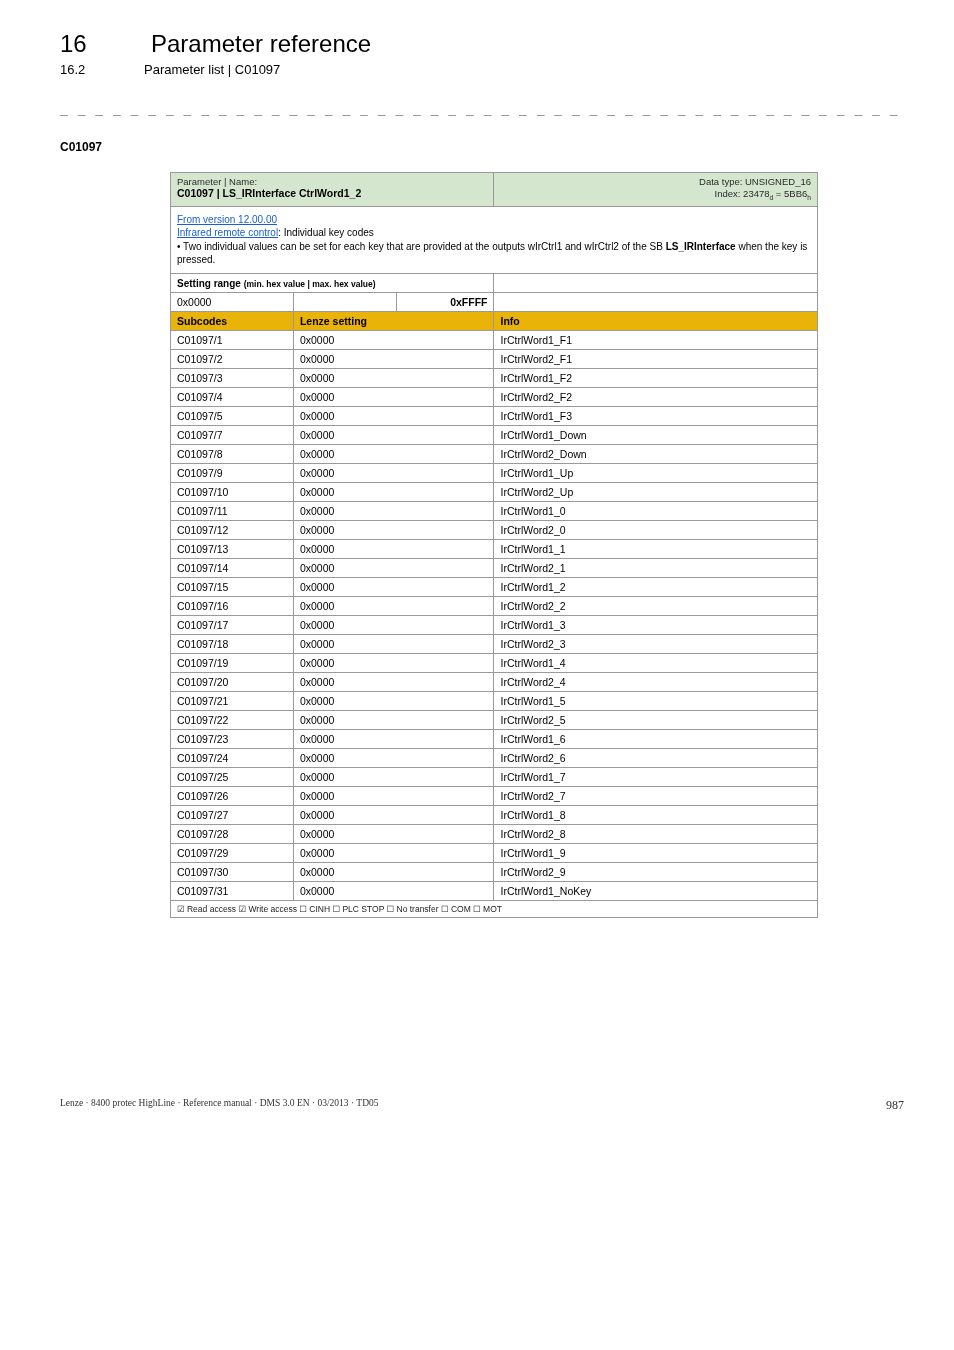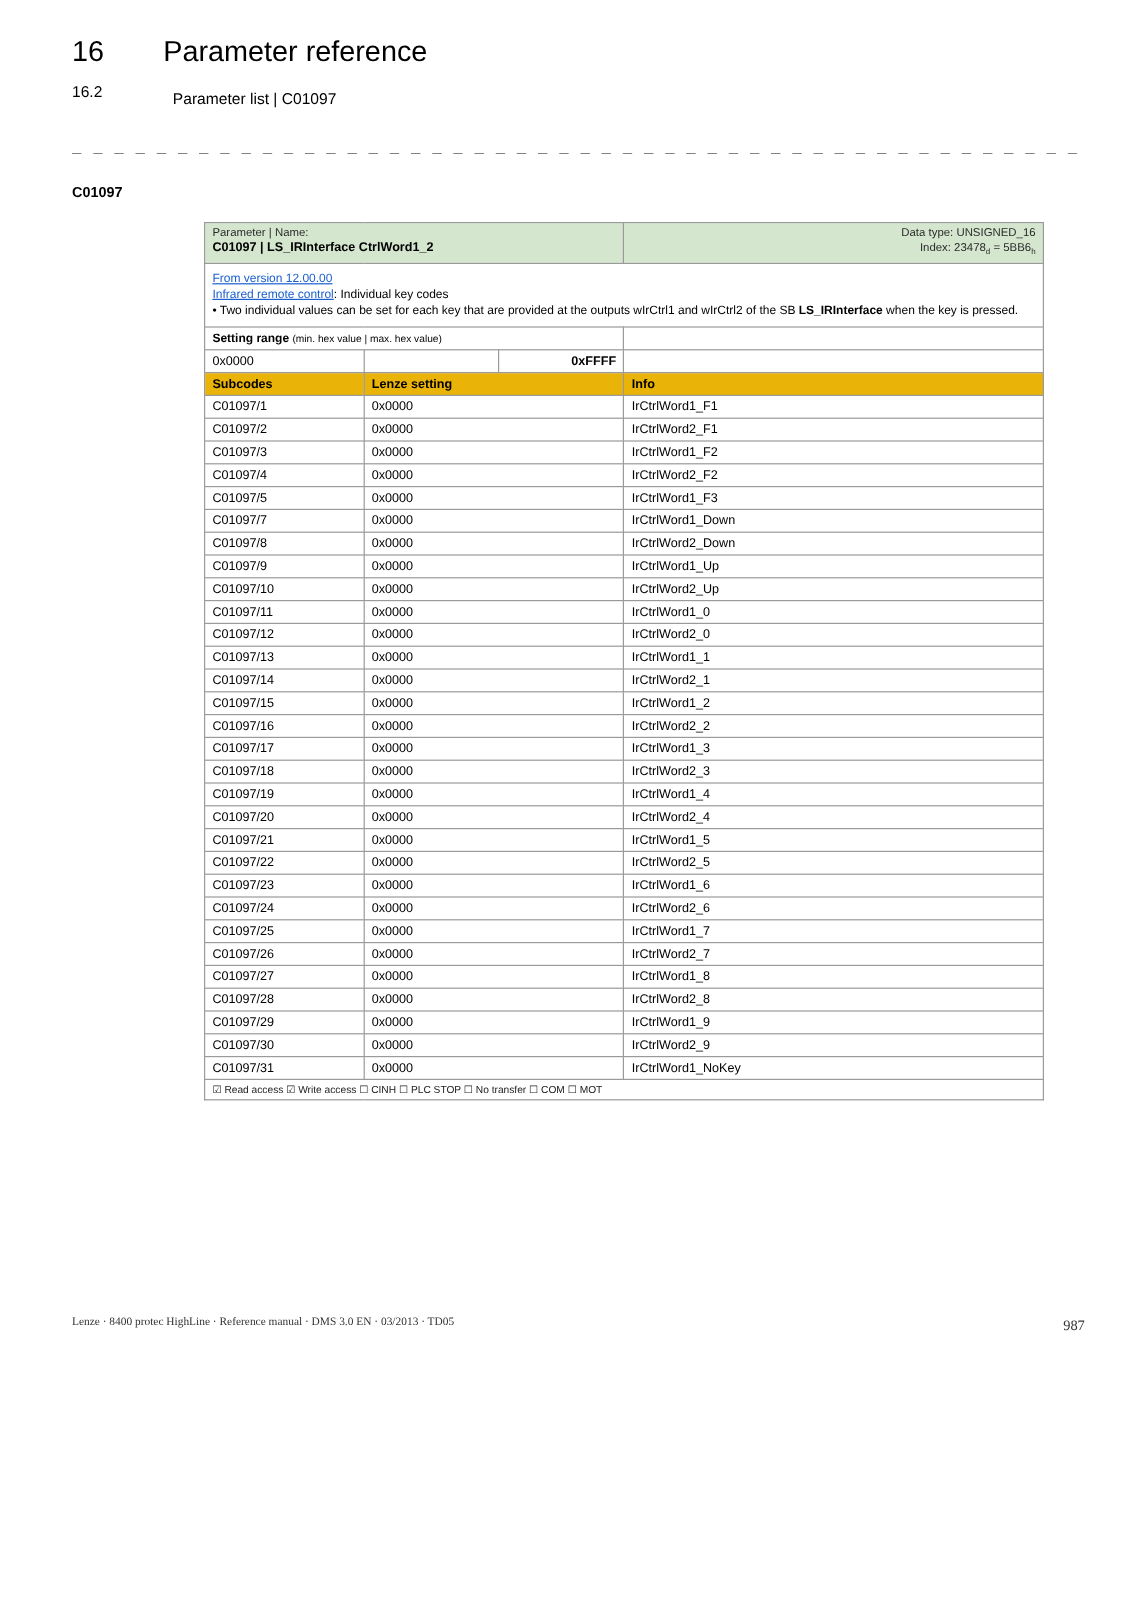--- a/index.html
+++ b/index.html
@@ -11,21 +11,21 @@
     color: #000000;
     width: 954px;
   }
   .page {
     padding: 30px 50px 30px 60px;
     box-sizing: border-box;
   }
   .header-line1 {
     display: flex;
     align-items: baseline;
-    gap: 16px;
+    gap: 31px;
   }
   .chap-num {
     font-size: 24px;
     font-weight: normal;
     min-width: 60px;
   }
   .chap-title {
     font-size: 24px;
     font-weight: normal;
   }
@@ -34,39 +34,38 @@
     align-items: center;
     gap: 24px;
     margin-top: 4px;
   }
   .sec-num {
     font-size: 13px;
     min-width: 60px;
   }
   .sec-title {
     font-size: 13px;
-    margin-top: 13px;
   }
   .dashes {
     margin-top: 24px;
     font-family: monospace;
     font-size: 13px;
     letter-spacing: 1px;
     white-space: nowrap;
     overflow: hidden;
     color: #333;
   }
   .param-code {
     margin-top: 24px;
     font-size: 12px;
     font-weight: bold;
   }
   .table-wrap {
     margin: 18px 0 0 110px;
-    width: 700px;
+    width: 648px;
   }
   table {
     border-collapse: collapse;
     width: 100%;
     table-layout: fixed;
     font-size: 10.5px;
   }
   th, td {
     border: 1px solid #9a9a9a;
     padding: 3px 6px;
@@ -101,21 +100,21 @@
   }
   .bold {
     font-weight: bold;
   }
   .setting-label {
     font-weight: bold;
     font-size: 10px;
   }
   .setting-sub {
     font-size: 8.5px;
-    font-weight: normal;
+    font-weight: bold;
   }
   .grey-row td, .grey-row th {
     background: #eab308;
     font-weight: bold;
   }
   .right {
     text-align: right;
     font-weight: bold;
   }
   .footer-row td {

